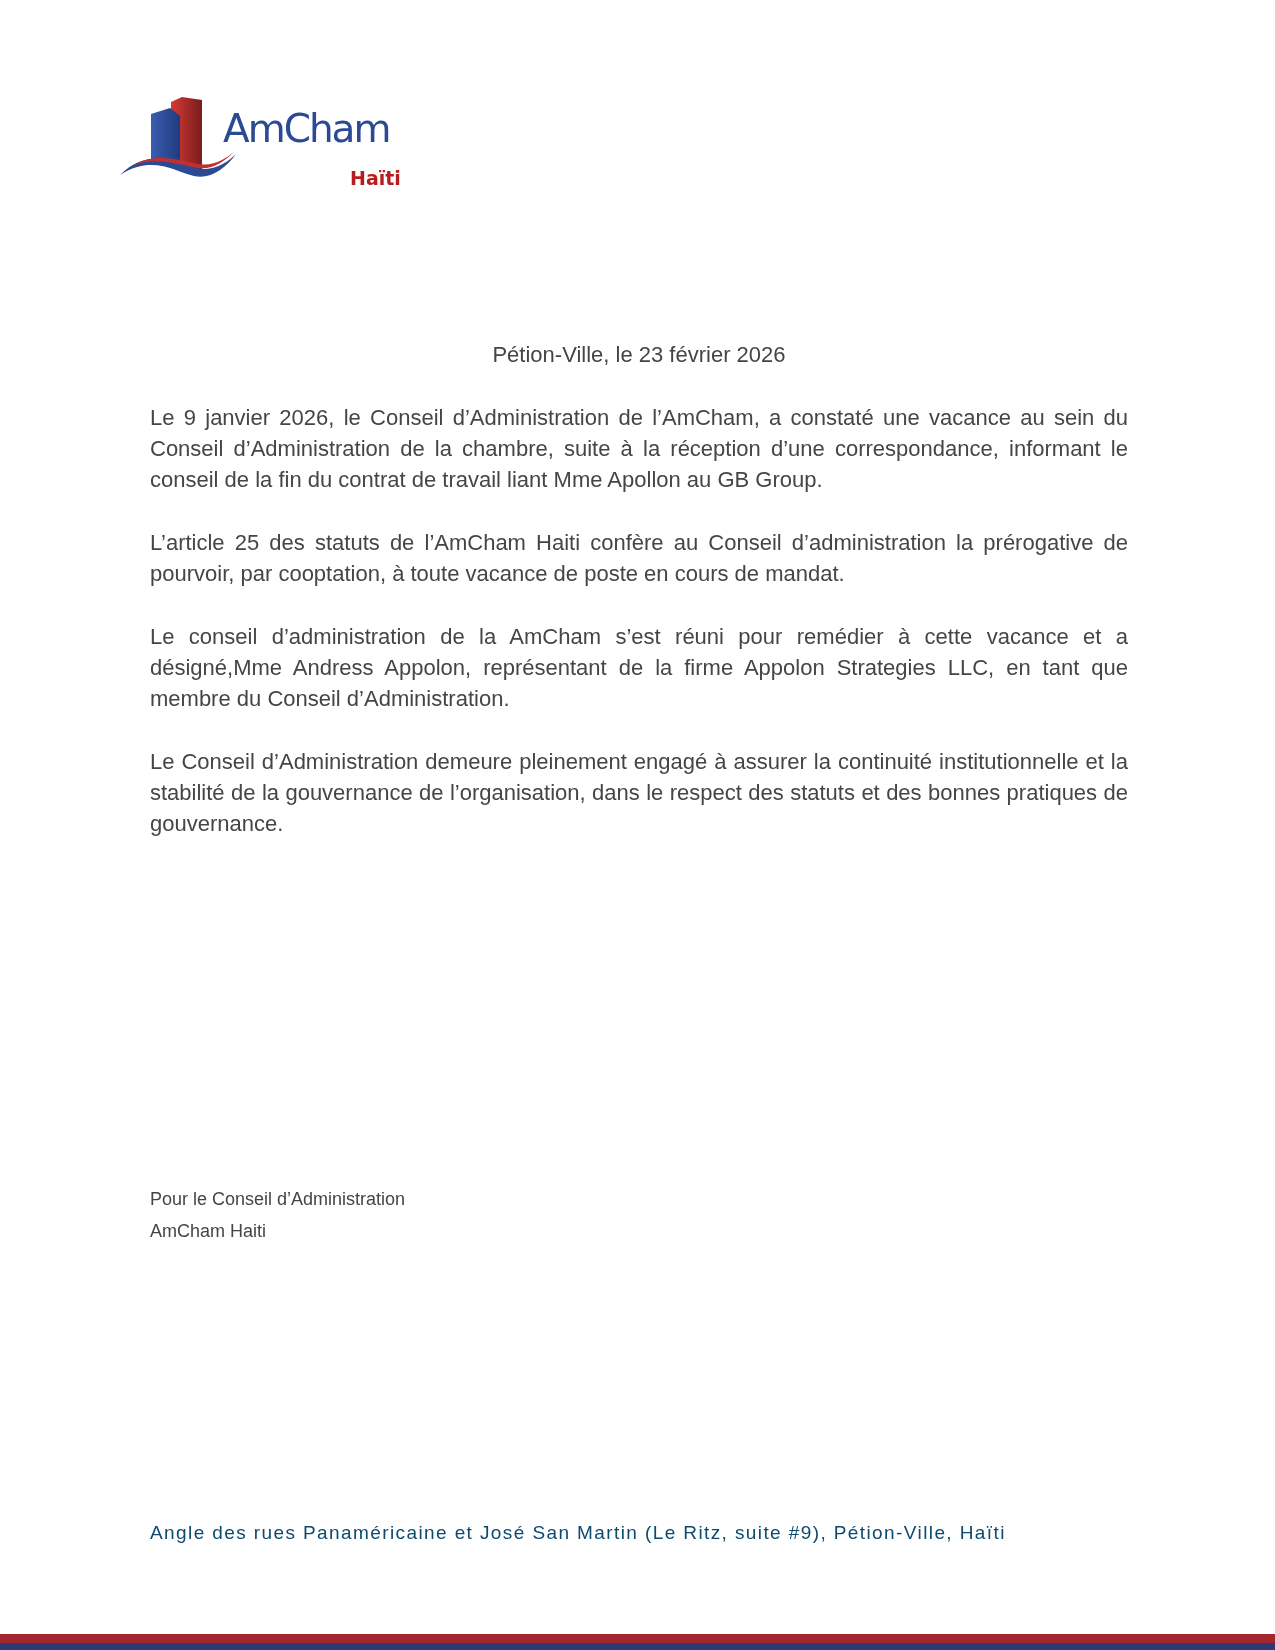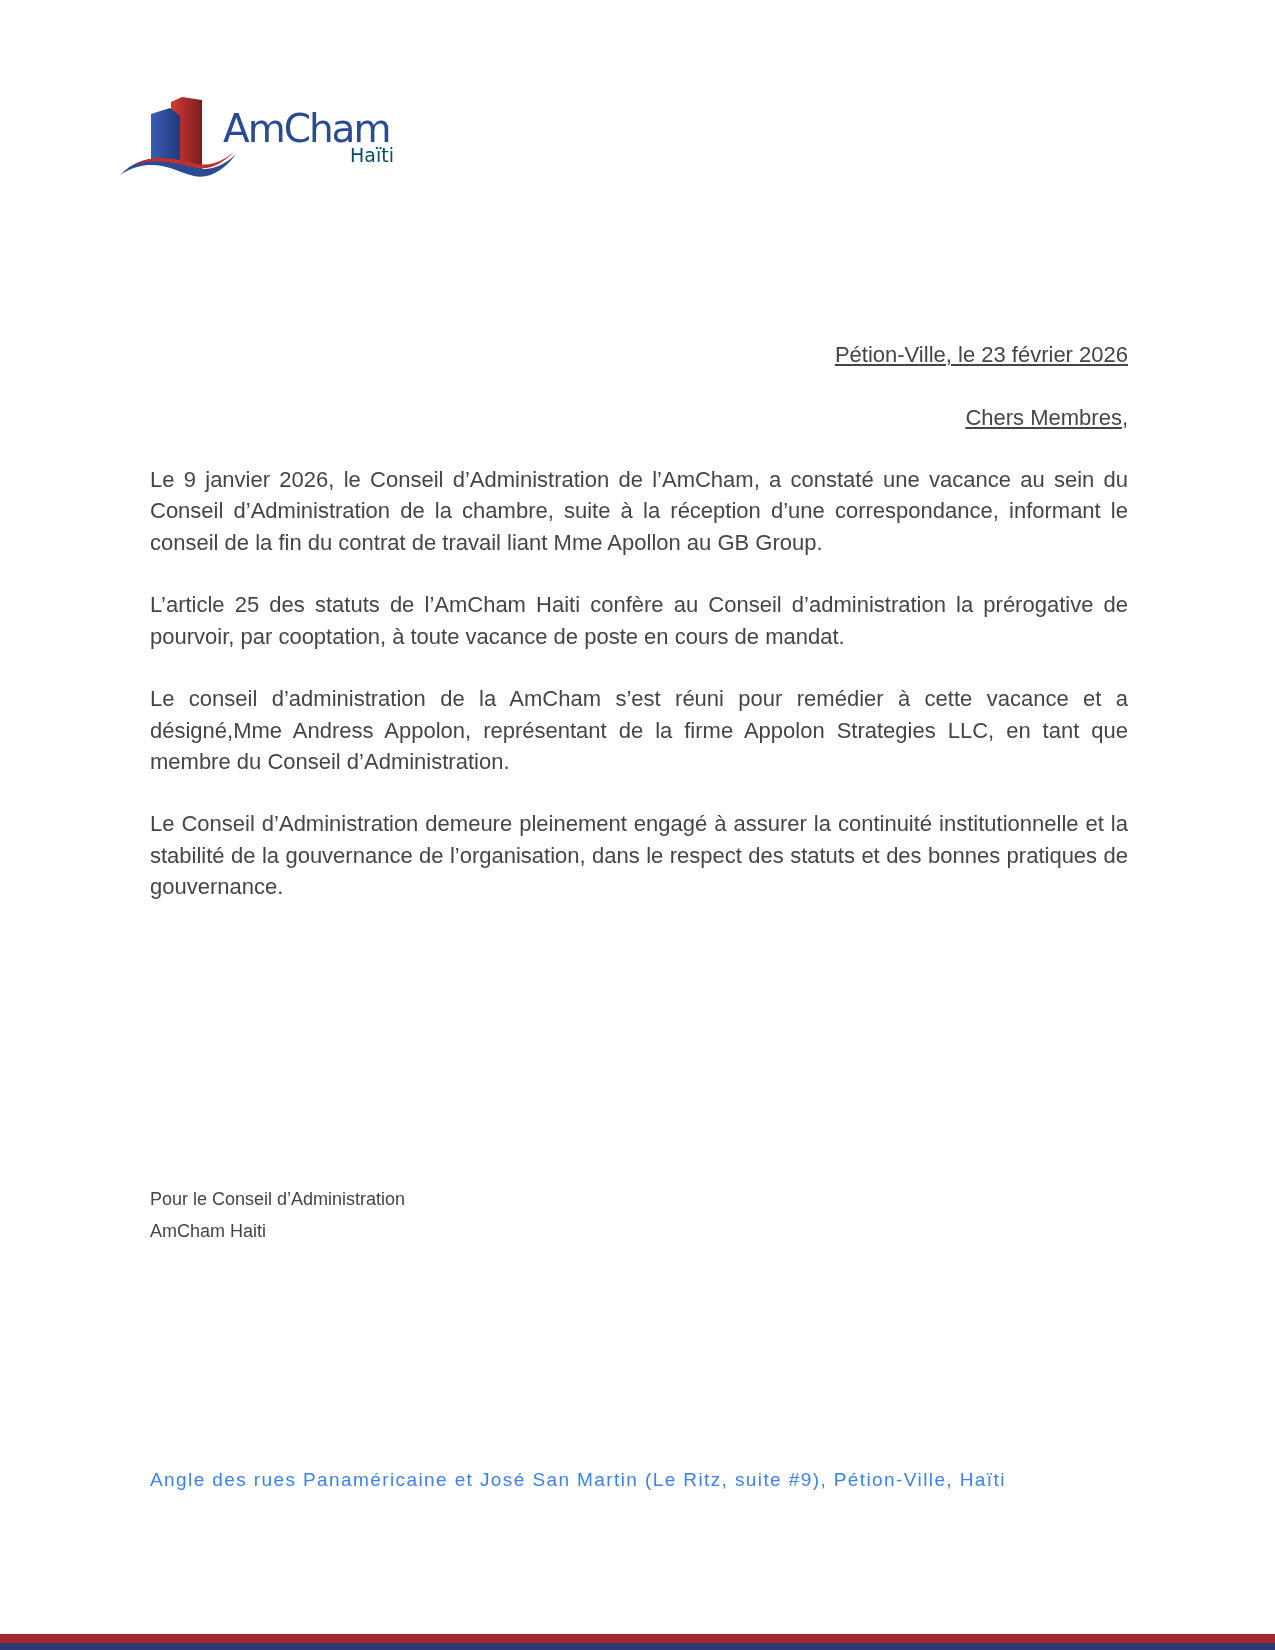--- a/index.html
+++ b/index.html
@@ -2,30 +2,30 @@
 <html><head>
 <meta charset="utf-8">
 <style>
   html, body { margin: 0; padding: 0; background: #ffffff; }
   body { width: 1275px; height: 1650px; position: relative; overflow: hidden;
          font-family: "Liberation Sans", "DejaVu Sans", sans-serif; color: #3f3f3f; }
   .logo { position: absolute; left: 118px; top: 92px; width: 300px; height: 95px; }
   .logo svg { position: absolute; left: 0; top: 0; }
   .logo-name { position: absolute; left: 105px; top: 14px; font-family: "DejaVu Sans", sans-serif;
                font-size: 39px; color: #2b4a94; letter-spacing: -2px; font-weight: normal; }
-  .logo-sub { position: absolute; left: 232px; top: 52px; font-family: "DejaVu Sans", sans-serif;
-              font-weight: normal; font-size: 19px; color: #0c4a6e; }
+  .logo-sub { position: absolute; left: 232px; top: 75px; font-family: "DejaVu Sans", sans-serif;
+              font-weight: bold; font-size: 19px; color: #b91c1c; }
   .content { position: absolute; left: 150px; top: 339px; width: 978px;
              font-size: 22px; line-height: 31.3px; color: #454545; }
   .content p { margin: 0 0 31.3px 0; text-align: justify; }
-  .content p.left { text-align: right; text-decoration: underline; }
+  .content p.left { text-align: center; }
   .sig { position: absolute; left: 150px; top: 1183px; font-size: 18px; line-height: 32px; color: #454545; }
   .sig div { margin: 0; }
-  .footer { position: absolute; left: 150px; top: 1466px; font-size: 19px; line-height: 27px;
-            color: #3b82f6; letter-spacing: 1.4px; }
+  .footer { position: absolute; left: 150px; top: 1519px; font-size: 19px; line-height: 27px;
+            color: #0c4a6e; letter-spacing: 1.4px; }
   .bar-red { position: absolute; left: 0; top: 1634px; width: 1275px; height: 9px; background: #a4272f; }
   .bar-blue { position: absolute; left: 0; top: 1643px; width: 1275px; height: 7px; background: #2e3a74; }
 </style>
 </head>
 <body>
 
 <div class="logo">
   <svg width="120" height="95" viewBox="0 0 120 95">
     <defs>
       <linearGradient id="gb" x1="0" x2="1" y1="0" y2="0">
@@ -41,21 +41,20 @@
     <polygon points="33,22 52,16 62,24 62,75 33,68" fill="url(#gb)"></polygon>
     <path d="M2,83 C30,55 60,70 80,76 C95,80 110,70 118,62 C108,76 92,88 76,84 C58,80 34,62 2,83 Z" fill="#2b4a94"></path>
     <path d="M14,74 C36,60 60,68 80,72 C96,75 108,66 116,60 C106,70 94,78 80,76 C60,72 36,64 14,74 Z" fill="#c0302e"></path>
   </svg>
   <span class="logo-name">AmCham</span>
   <span class="logo-sub">Haïti</span>
 </div>
 
 <div class="content">
   <p class="left">Pétion-Ville, le 23 février 2026</p>
-  <p class="left">Chers Membres,</p>
   <p>Le 9 janvier 2026, le Conseil d’Administration de l’AmCham, a constaté une vacance au sein du Conseil d’Administration de la chambre, suite à la réception d’une correspondance, informant le conseil de la fin du contrat de travail liant Mme Apollon au GB Group.</p>
   <p>L’article 25 des statuts de l’AmCham Haiti confère au Conseil d’administration la prérogative de pourvoir, par cooptation, à toute vacance de poste en cours de mandat.</p>
   <p>Le conseil d’administration de la AmCham s’est réuni pour remédier à cette vacance et a désigné,Mme Andress Appolon,  représentant de la firme Appolon Strategies LLC, en tant que membre du Conseil d’Administration.</p>
   <p>Le Conseil d’Administration demeure pleinement engagé à assurer la continuité institutionnelle et la stabilité de la gouvernance de l’organisation, dans le respect des statuts et des bonnes pratiques de gouvernance.</p>
 </div>
 
 <div class="sig">
   <div>Pour le Conseil d’Administration</div>
   <div>AmCham Haiti</div>
 </div>

